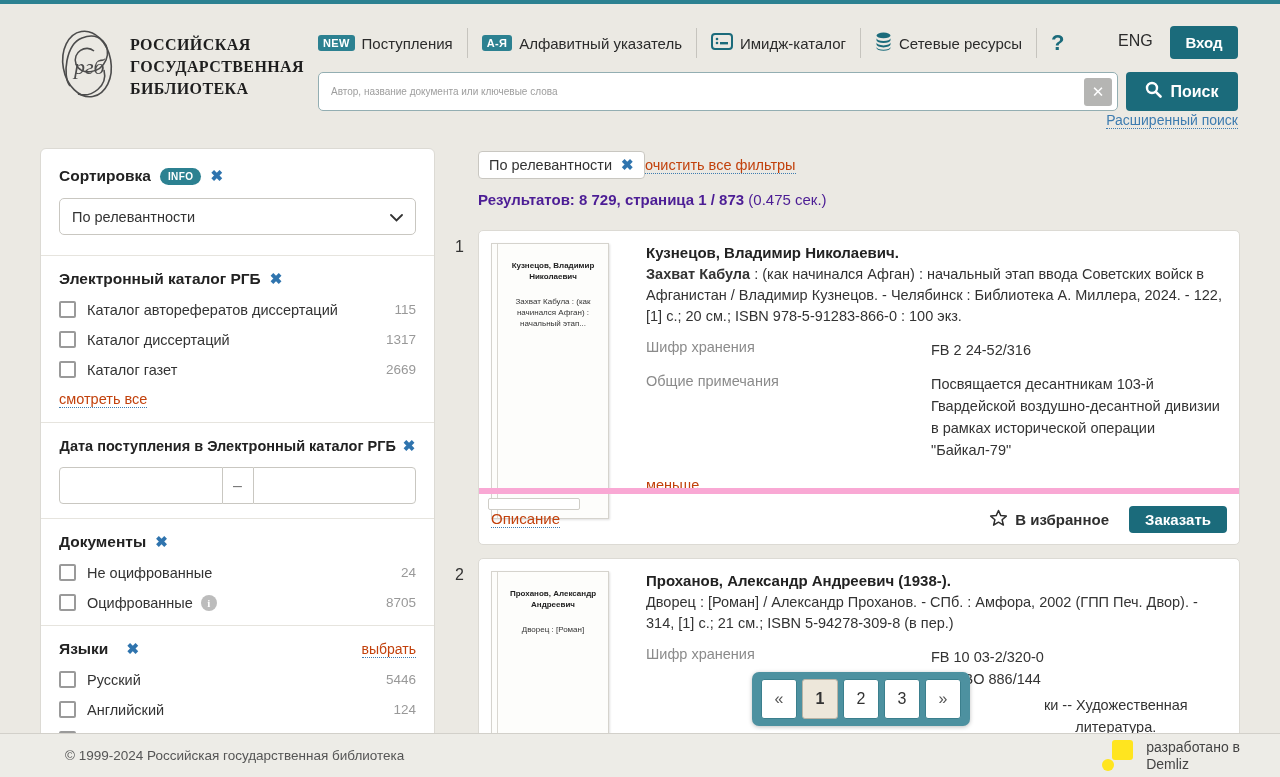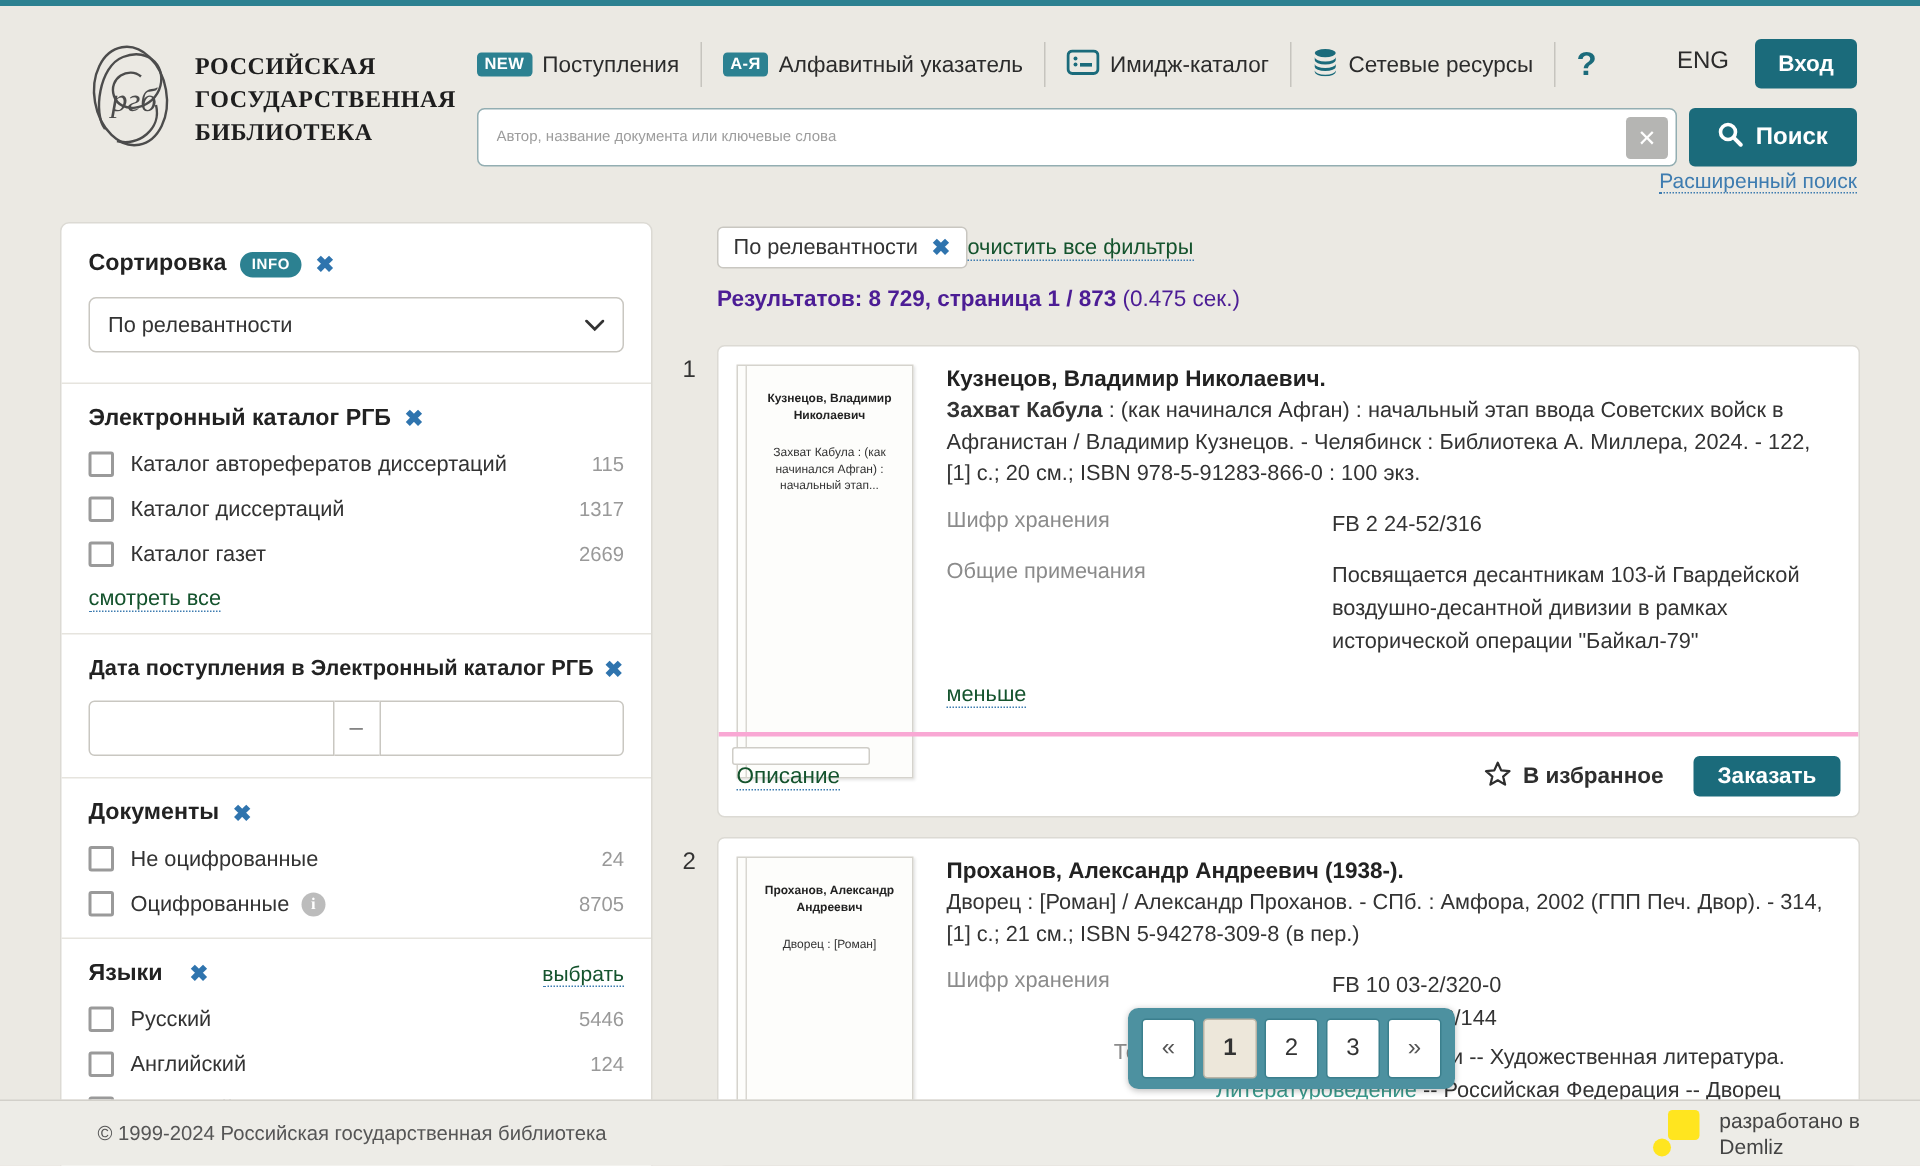--- a/index.html
+++ b/index.html
@@ -24,21 +24,21 @@
   .login-btn { left:1170px; top:26px; width:68px; height:33px; font-size:15px; }
 
   .search-wrap { left:318px; top:72px; width:800px; height:39px; background:#fff; border:1px solid #93aeb2; border-radius:5px; display:flex; align-items:center; padding:0 40px 0 12px; }
   .search-input { border:none; outline:none; width:100%; font-size:10px; color:#333; font-family:"Liberation Sans",sans-serif; background:transparent; }
   .search-input::placeholder { color:#9d9d9d; }
   .clear-x { position:absolute; right:5px; top:5px; width:28px; height:28px; background:#b5b5b3; border-radius:3px; color:#fff; font-size:15px; display:flex; align-items:center; justify-content:center; cursor:pointer; }
   .search-btn { left:1126px; top:72px; width:112px; height:39px; font-size:16px; display:flex; align-items:center; justify-content:center; gap:8px; }
   .adv-link { top:112px; right:42px; font-size:14px; color:#3e7cb0; border-bottom:1px dotted #3e7cb0; cursor:pointer; }
 
   
-  .plink { color:#14532d; border-bottom:1px dotted #3e7cb0; cursor:pointer; text-decoration:none; }
+  .plink { color:#c2410c; border-bottom:1px dotted #3e7cb0; cursor:pointer; text-decoration:none; }
   .x-ico { color:#2f74ae; font-weight:bold; font-size:15px; cursor:pointer; }
 
   
   .sidebar { left:40px; top:148px; width:395px; height:640px; background:#fff; border:1px solid #dcdad4; border-radius:6px; padding:18px; }
   .sb-title { font-size:15.5px; font-weight:bold; color:#222; display:flex; align-items:center; gap:9px; }
   .info-pill { background:#2c8191; color:#fff; font-size:10px; font-weight:bold; padding:3px 8px; border-radius:9px; letter-spacing:.4px; }
   .select { margin:13px 0 20px; height:37px; border:1px solid #c9c7c1; border-radius:5px; display:flex; align-items:center; justify-content:space-between; padding:0 12px; font-size:14.5px; color:#333; cursor:pointer; background:#fff; }
   .sb-hr { border:none; border-top:1px solid #e6e4de; margin:14px -18px 14px; }
   .cb-row { display:flex; align-items:center; margin-top:13px; font-size:14.5px; color:#333; }
   .cb { width:17px; height:17px; border:2px solid #9a9a9a; border-radius:2px; background:#fff; margin-right:11px; flex:0 0 auto; cursor:pointer; }
@@ -60,28 +60,28 @@
   
   .card { background:#fff; border:1px solid #dcdad4; border-radius:5px; overflow:hidden; }
   .card1 { left:478px; top:230px; width:762px; height:315px; }
   .card2 { left:478px; top:558px; width:762px; height:219px; }
   .res-num { font-size:16px; color:#333; }
   .thumb { position:absolute; left:12px; top:12px; width:118px; height:276px; background:#fdfdfb; border:1px solid #d5d3cd; box-shadow:1px 1px 2px rgba(0,0,0,.12); }
   .thumb .spine { position:absolute; left:5px; top:0; bottom:0; width:1px; background:#d9d7d1; }
   .thumb .tab { position:absolute; left:-4px; bottom:8px; width:92px; height:12px; background:#fff; border:1px solid #cfcdc7; border-radius:2px; }
   .thumb-author { margin:16px 8px 0 14px; font-size:8px; font-weight:bold; text-align:center; color:#222; line-height:11px; }
   .thumb-title { margin:14px 8px 0 14px; font-size:8px; text-align:center; color:#333; line-height:11px; }
-  .card-content { position:absolute; left:152px; top:11px; right:16px; }
+  .card-content { position:absolute; left:167px; top:11px; right:16px; }
   .res-author { font-size:15px; font-weight:bold; color:#222; line-height:21px; }
   .res-desc { font-size:14.5px; line-height:21px; color:#333; margin-top:1px; }
-  .kv { display:flex; margin-top:12px; font-size:14.5px; }
+  .kv { display:flex; margin-top:12px; font-size:14.5px;gap:28px; }
   .kv .k { width:257px; flex:0 0 auto; color:#8b8b8b; }
   .kv .v { color:#333; line-height:22px; max-width:334px; }
   .less { display:inline-block; margin-top:16px; font-size:14.5px; }
-  .card-foot { position:absolute; left:0; right:0; bottom:0; height:56px; border-top:3px solid #f9a8d4; display:flex; align-items:center; padding:0 12px; }
+  .card-foot { position:absolute; left:0; right:0; bottom:0; height:56px; border-top:6px solid #f9a8d4; display:flex; align-items:center; padding:0 12px; }
   .fav { margin-left:auto; display:flex; align-items:center; gap:7px; font-size:15px; font-weight:bold; color:#2e2e2e; cursor:pointer; }
   .order-btn { margin-left:20px; width:98px; height:27px; font-size:15px; }
   .tema-l1 { padding-left:73px; display:block; }
   .tema-l2 { margin-left:-80px; display:block; white-space:nowrap; }
   .tema-link { color:#3a9a8c; border-bottom:1px dotted #3a9a8c; cursor:pointer; }
 
   
   .pager { left:752px; top:672px; height:54px; background:#4d91a0; border-radius:7px; display:flex; align-items:center; gap:5px; padding:0 9px; box-shadow:0 1px 4px rgba(0,0,0,.25); z-index:30; }
   .pg { width:36px; height:40px; background:#fff; border:1px solid #3b7f8d; border-radius:3px; display:flex; align-items:center; justify-content:center; font-size:16px; color:#333; cursor:pointer; }
   .pg.active { background:#ede7da; border-color:#b9b3a5; font-weight:bold; }

